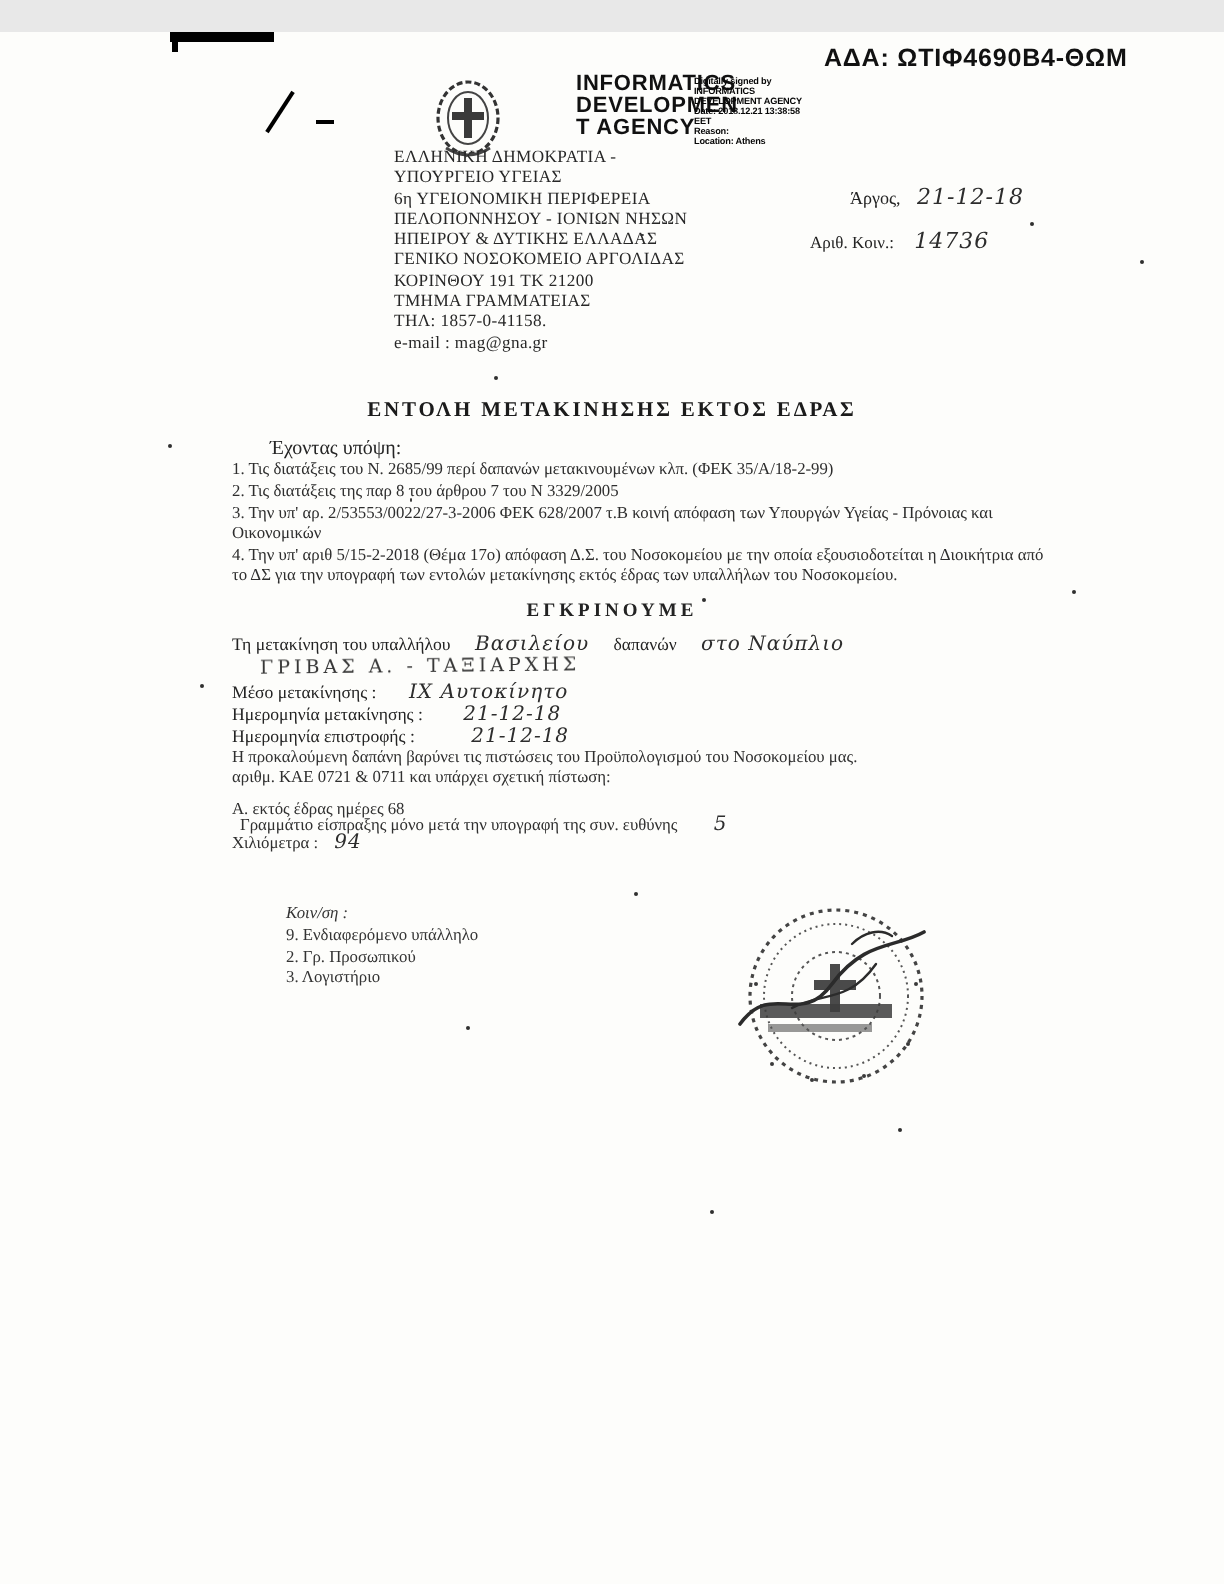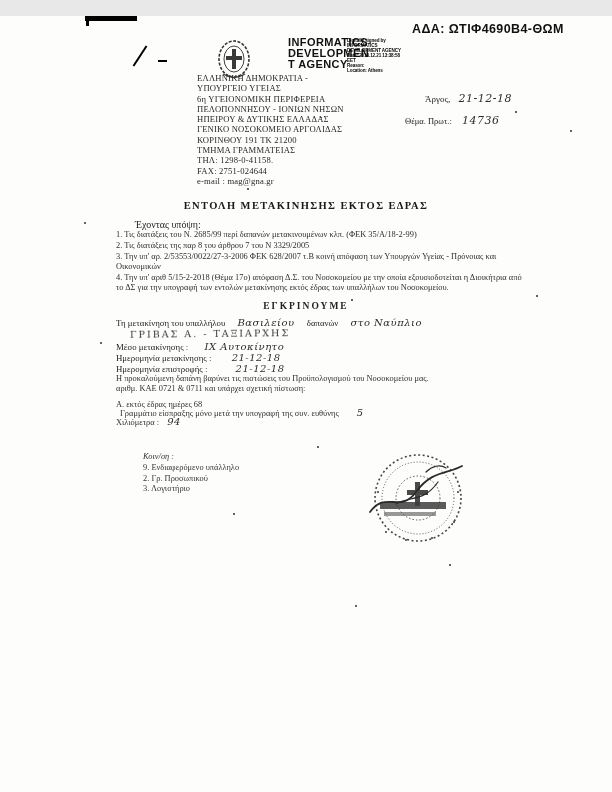--- a/index.html
+++ b/index.html
@@ -86,31 +86,30 @@
 
   <div class="abs letterhead scan" style="left:197px;top:57px;width:215px;">
     <div>ΕΛΛΗΝΙΚΗ ΔΗΜΟΚΡΑΤΙΑ -</div>
     <div>ΥΠΟΥΡΓΕΙΟ ΥΓΕΙΑΣ</div>
     <div>6η ΥΓΕΙΟΝΟΜΙΚΗ ΠΕΡΙΦΕΡΕΙΑ</div>
     <div>ΠΕΛΟΠΟΝΝΗΣΟΥ - ΙΟΝΙΩΝ ΝΗΣΩΝ</div>
     <div>ΗΠΕΙΡΟΥ &amp; ΔΥΤΙΚΗΣ ΕΛΛΑΔΑΣ</div>
     <div>ΓΕΝΙΚΟ ΝΟΣΟΚΟΜΕΙΟ ΑΡΓΟΛΙΔΑΣ</div>
     <div>ΚΟΡΙΝΘΟΥ 191 ΤΚ 21200</div>
     <div>ΤΜΗΜΑ ΓΡΑΜΜΑΤΕΙΑΣ</div>
-    <div>ΤΗΛ: 1298-0-41158.</div>
-    <div>FAX: 2751-024644</div>
+    <div>ΤΗΛ: 1857-0-41158.</div>
     <div>e-mail : mag@gna.gr</div>
   </div>
 
   <div class="abs scan" style="left:425px;top:76px;font-size:9px;">
     <span class="printed">Άργος,</span>
     <span class="hand" style="font-size:11px;margin-left:6px;">21-12-18</span>
   </div>
   <div class="abs scan" style="left:405px;top:98px;font-size:8.5px;">
-    <span class="printed">Θέμα. Πρωτ.:</span>
+    <span class="printed">Αριθ. Κοιν.:</span>
     <span class="hand" style="font-size:11px;margin-left:8px;">14736</span>
   </div>
 
   <div class="abs doc-title scan" style="top:184px;left:0;">ΕΝΤΟΛΗ ΜΕΤΑΚΙΝΗΣΗΣ ΕΚΤΟΣ ΕΔΡΑΣ</div>
 
   <div class="abs intro scan" style="left:135px;top:203px;">Έχοντας υπόψη:</div>
   <div class="abs list scan" style="left:116px;top:214px;">
     <p>1. Τις διατάξεις του Ν. 2685/99 περί δαπανών μετακινουμένων κλπ.   (ΦΕΚ 35/Α/18-2-99)</p>
     <p>2. Τις διατάξεις της παρ 8 του άρθρου 7 του Ν 3329/2005</p>
     <p>3. Την υπ' αρ. 2/53553/0022/27-3-2006 ΦΕΚ 628/2007 τ.Β κοινή απόφαση των Υπουργών Υγείας - Πρόνοιας και Οικονομικών</p>

